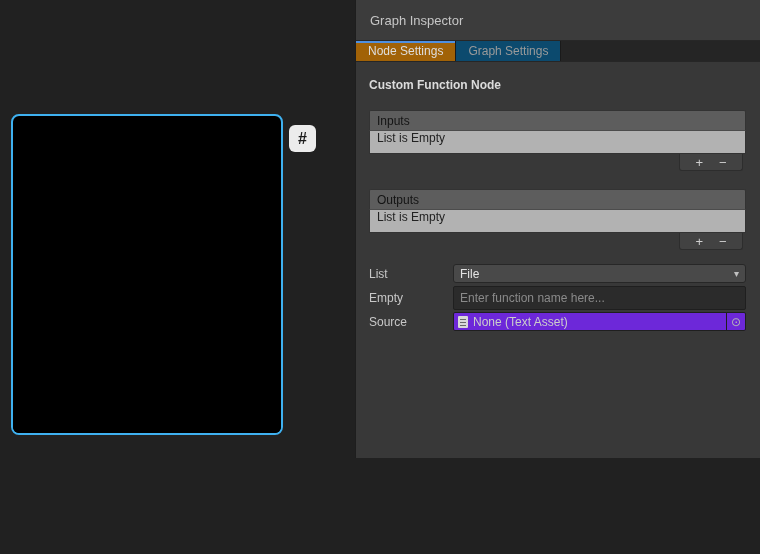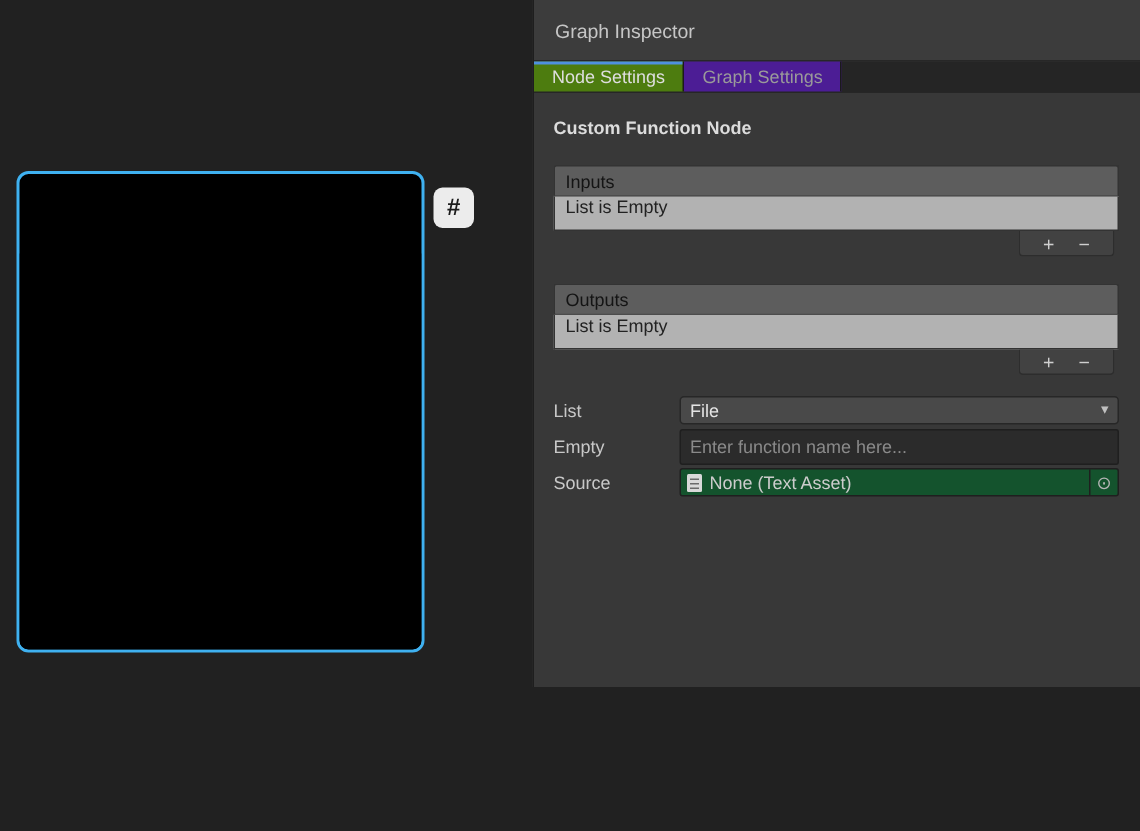--- a/index.html
+++ b/index.html
@@ -36,23 +36,23 @@
   .inspector-header {
     height:41px; background:#3c3c3c; display:flex; align-items:center;
     padding-left:14px; border-bottom:1px solid #272727;
   }
   .inspector-title { color:#c6c6c6; font-size:13px; }
 
   .tabbar { display:flex; height:21px; background:#252525; border-bottom:1px solid #262626; }
   .tab {
     position:relative; display:flex; align-items:center; justify-content:center;
     padding:0 12px; font-size:12px; color:#9a9a9a; border-right:1px solid #1a1a1a;
-    cursor:pointer; background:#4c1d95;
-  }
-  .tab.active { color:#dedede; background:#4d7c0f; }
+    cursor:pointer; background:#0c4a6e;
+  }
+  .tab.active { color:#dedede; background:#a16207; }
   .tab.active::before {
     content:""; position:absolute; top:0; left:0; right:0; height:2px; background:#4f90e0;
   }
 
   .content { padding:9px 14px 0 13px; }
   .section-title { margin-top:7px; font-size:12px; font-weight:bold; color:#dcdcdc; }
 
   
   .rlist { margin-top:18px; }
   .rlist-header {
@@ -86,21 +86,21 @@
   }
   .dropdown-caret { margin-left:auto; color:#c0c0c0; font-size:10px; line-height:1; }
 
   .textfield {
     flex:1; height:19px; background:#2b2b2b; border:1px solid #1f1f1f; border-radius:2px;
     color:#d2d2d2; font-size:12px; padding:11px 6px; font-family:inherit; outline:none;
   }
   .textfield::placeholder { color:#8a8a8a; }
 
   .objectfield {
-    flex:1; height:19px; background:#14532d; border:1px solid #1f1f1f; border-radius:2px;
+    flex:1; height:19px; background:#6d28d9; border:1px solid #1f1f1f; border-radius:2px;
     display:flex; align-items:center; padding-left:4px; cursor:pointer;
   }
   .obj-icon { position:relative; width:10px; height:12px; background:#d9d9d9; border-radius:1px; margin-right:5px; flex:none; }
   .obj-icon::before {
     content:""; position:absolute; left:2px; right:2px; top:3px; height:1px;
     background:#6a6a6a; box-shadow:0 3px 0 #6a6a6a, 0 6px 0 #6a6a6a;
   }
   .obj-value { color:#cccccc; font-size:12px; white-space:nowrap; }
   .obj-picker {
     margin-left:auto; width:19px; height:100%; display:flex; align-items:center;

